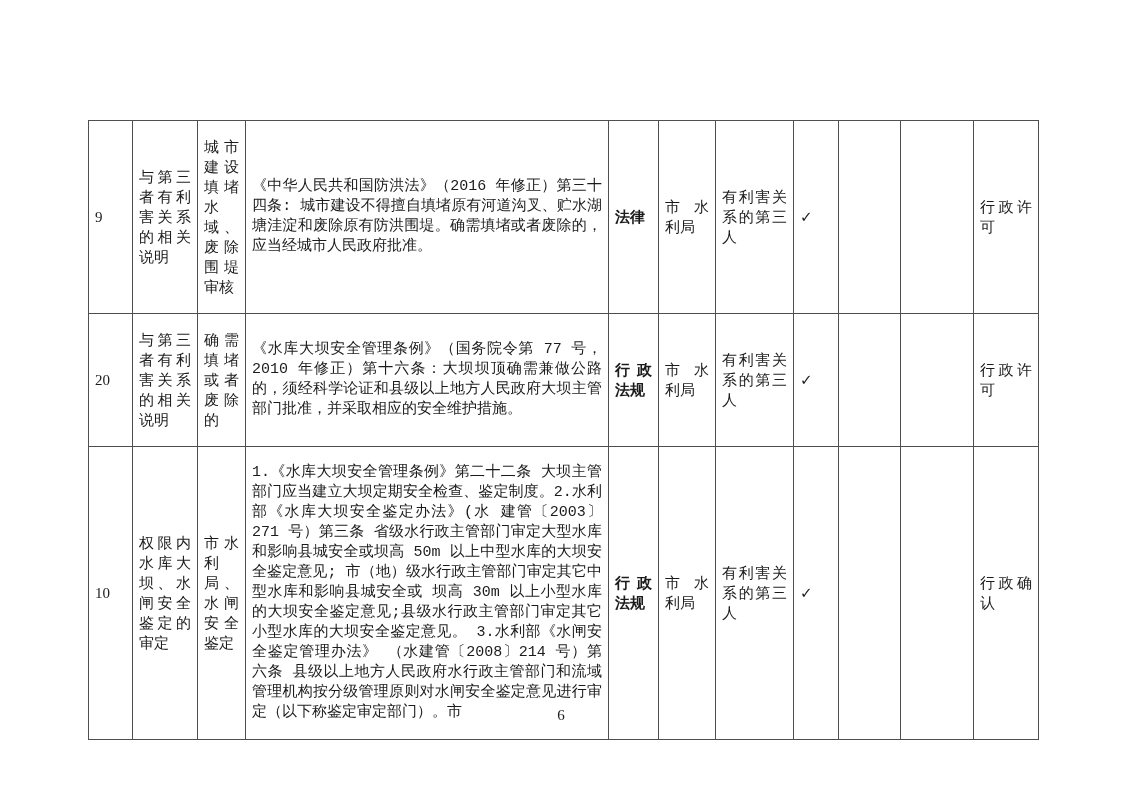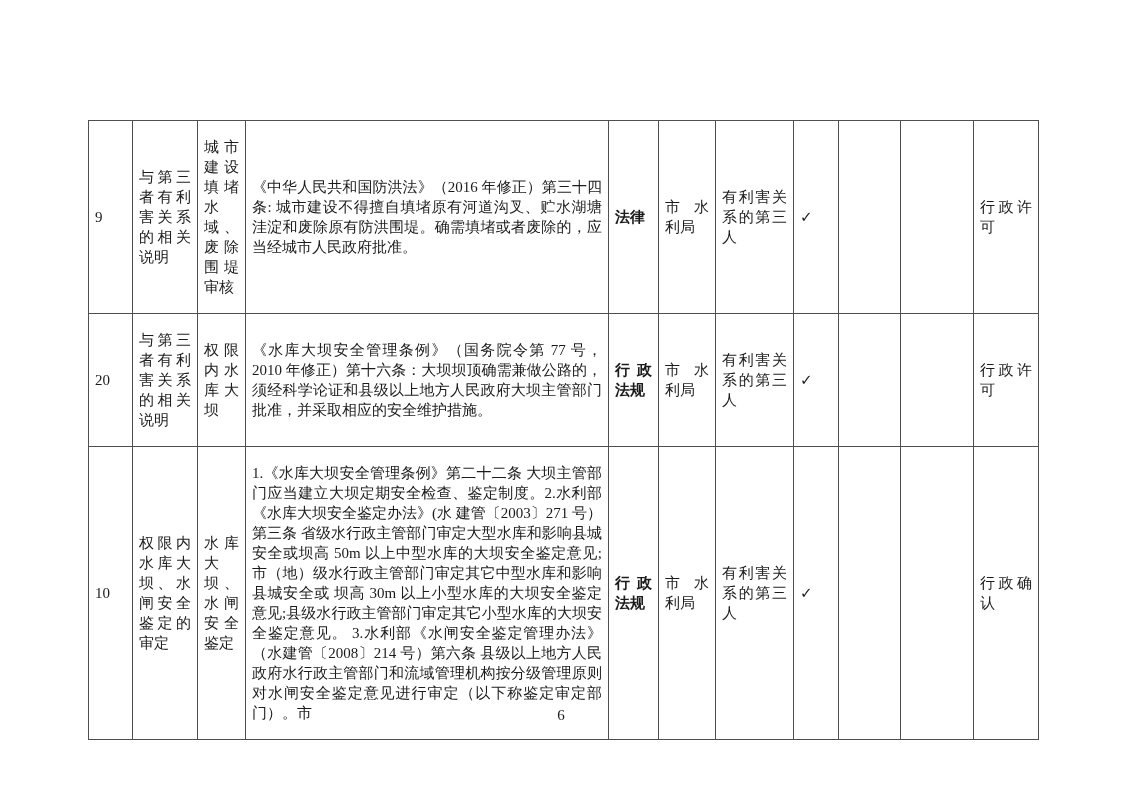--- a/index.html
+++ b/index.html
@@ -32,21 +32,21 @@
     overflow: hidden;
     padding: 16px 6px;
   }
   tr.row-a  { height: 169px; }
   tr.row-b  { height: 105px; }
   tr.row-c  { height: 267px; }
 
   .c-no     { text-align: center; padding: 0 2px; }
   .c-cat    { padding: 2px 8px; }
   .c-item   { padding: 2px 5px; }
-  .c-basis  { padding: 2px 9px 2px 12px; }
+  .c-basis  { padding: 2px 9px 2px 12px; font-family: Liberation Mono, monospace; }
   .c-law    { padding: 2px 6px; font-weight: bold; }
   .c-agency { padding: 2px 7px; margin-left: 38px; }
   .c-third  { padding: 2px 8px; font-family: Liberation Serif, serif; }
   .c-check  { text-align: left; padding: 2px 3px 2px 6px; font-family: "DejaVu Sans", sans-serif; font-size: 14px; }
   .c-perm   { padding: 2px 12px; }
 
   .page-number {
     position: absolute;
     left: 0;
     right: 0;
@@ -87,35 +87,35 @@
       <td class="c-third">有利害关系的第三人</td>
       <td class="c-check">✓</td>
       <td class="c-blank"></td>
       <td class="c-blank"></td>
       <td class="c-perm">行政许可</td>
     </tr>
 
     <tr class="row-b">
       <td class="c-no">20</td>
       <td class="c-cat">与第三者有利害关系的相关说明</td>
-      <td class="c-item">权限内水库大坝</td>
+      <td class="c-item">确需填堵或者废除的</td>
       <td class="c-basis">《水库大坝安全管理条例》（国务院令第 77 号，2010 年修正）第十六条：大坝坝顶确需兼做公路的，须经科学论证和县级以上地方人民政府大坝主管部门批准，并采取相应的安全维护措施。</td>
       <td class="c-law">行政法规</td>
       <td class="c-agency">市水利局</td>
       <td class="c-third">有利害关系的第三人</td>
       <td class="c-check">✓</td>
       <td class="c-blank"></td>
       <td class="c-blank"></td>
       <td class="c-perm">行政许可</td>
     </tr>
 
     <tr class="row-c">
       <td class="c-no">10</td>
       <td class="c-cat">权限内水库大坝、水闸安全鉴定的审定</td>
-      <td class="c-item">水库大坝、水闸安全鉴定</td>
+      <td class="c-item">市水利局、水闸安全鉴定</td>
       <td class="c-basis">1.《水库大坝安全管理条例》第二十二条 大坝主管部门应当建立大坝定期安全检查、鉴定制度。2.水利部《水库大坝安全鉴定办法》(水 建管〔2003〕271 号）第三条 省级水行政主管部门审定大型水库和影响县城安全或坝高 50m 以上中型水库的大坝安全鉴定意见; 市（地）级水行政主管部门审定其它中型水库和影响县城安全或 坝高 30m 以上小型水库的大坝安全鉴定意见;县级水行政主管部门审定其它小型水库的大坝安全鉴定意见。 3.水利部《水闸安全鉴定管理办法》 （水建管〔2008〕214 号）第六条 县级以上地方人民政府水行政主管部门和流域管理机构按分级管理原则对水闸安全鉴定意见进行审定（以下称鉴定审定部门）。市</td>
       <td class="c-law">行政法规</td>
       <td class="c-agency">市水利局</td>
       <td class="c-third">有利害关系的第三人</td>
       <td class="c-check">✓</td>
       <td class="c-blank"></td>
       <td class="c-blank"></td>
       <td class="c-perm">行政确认</td>
     </tr>
   </tbody>

